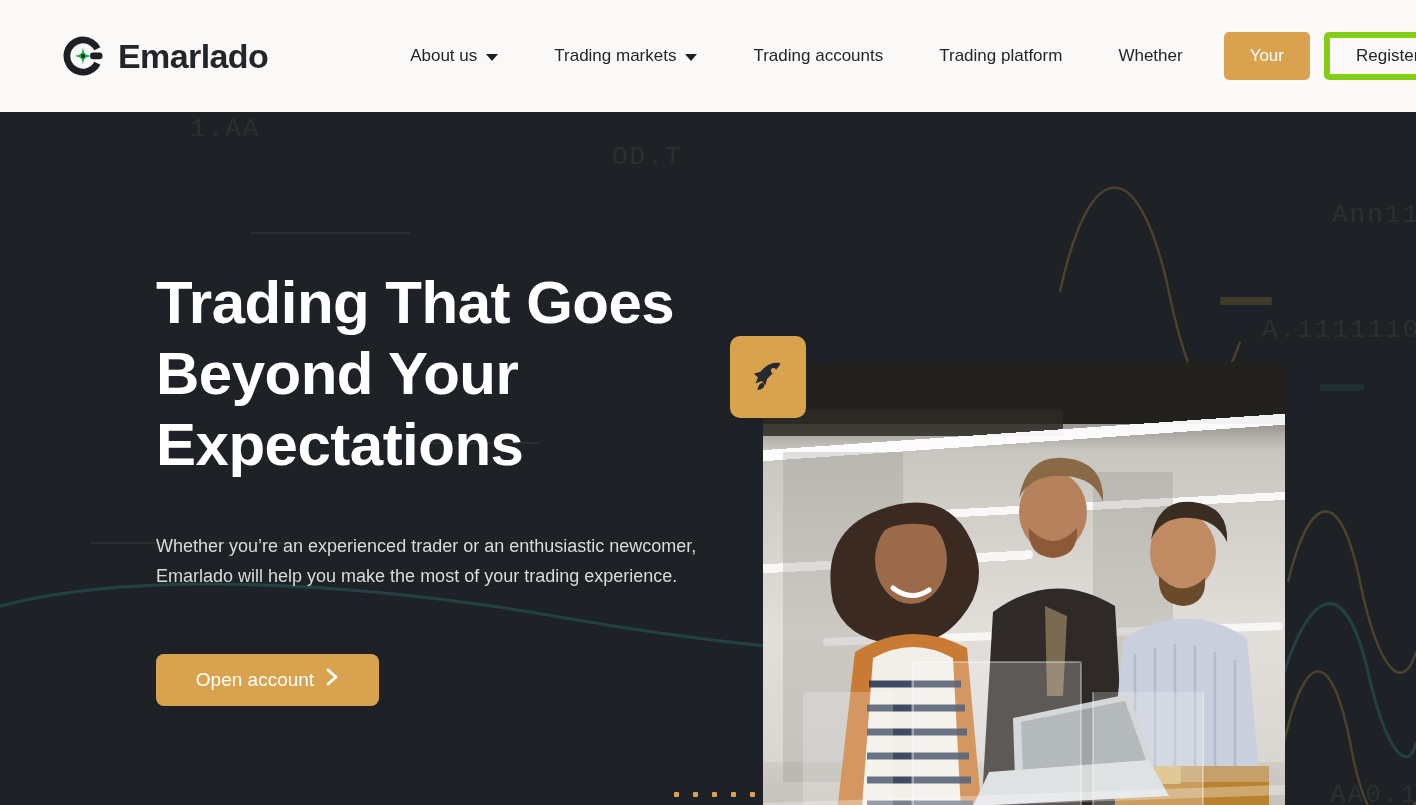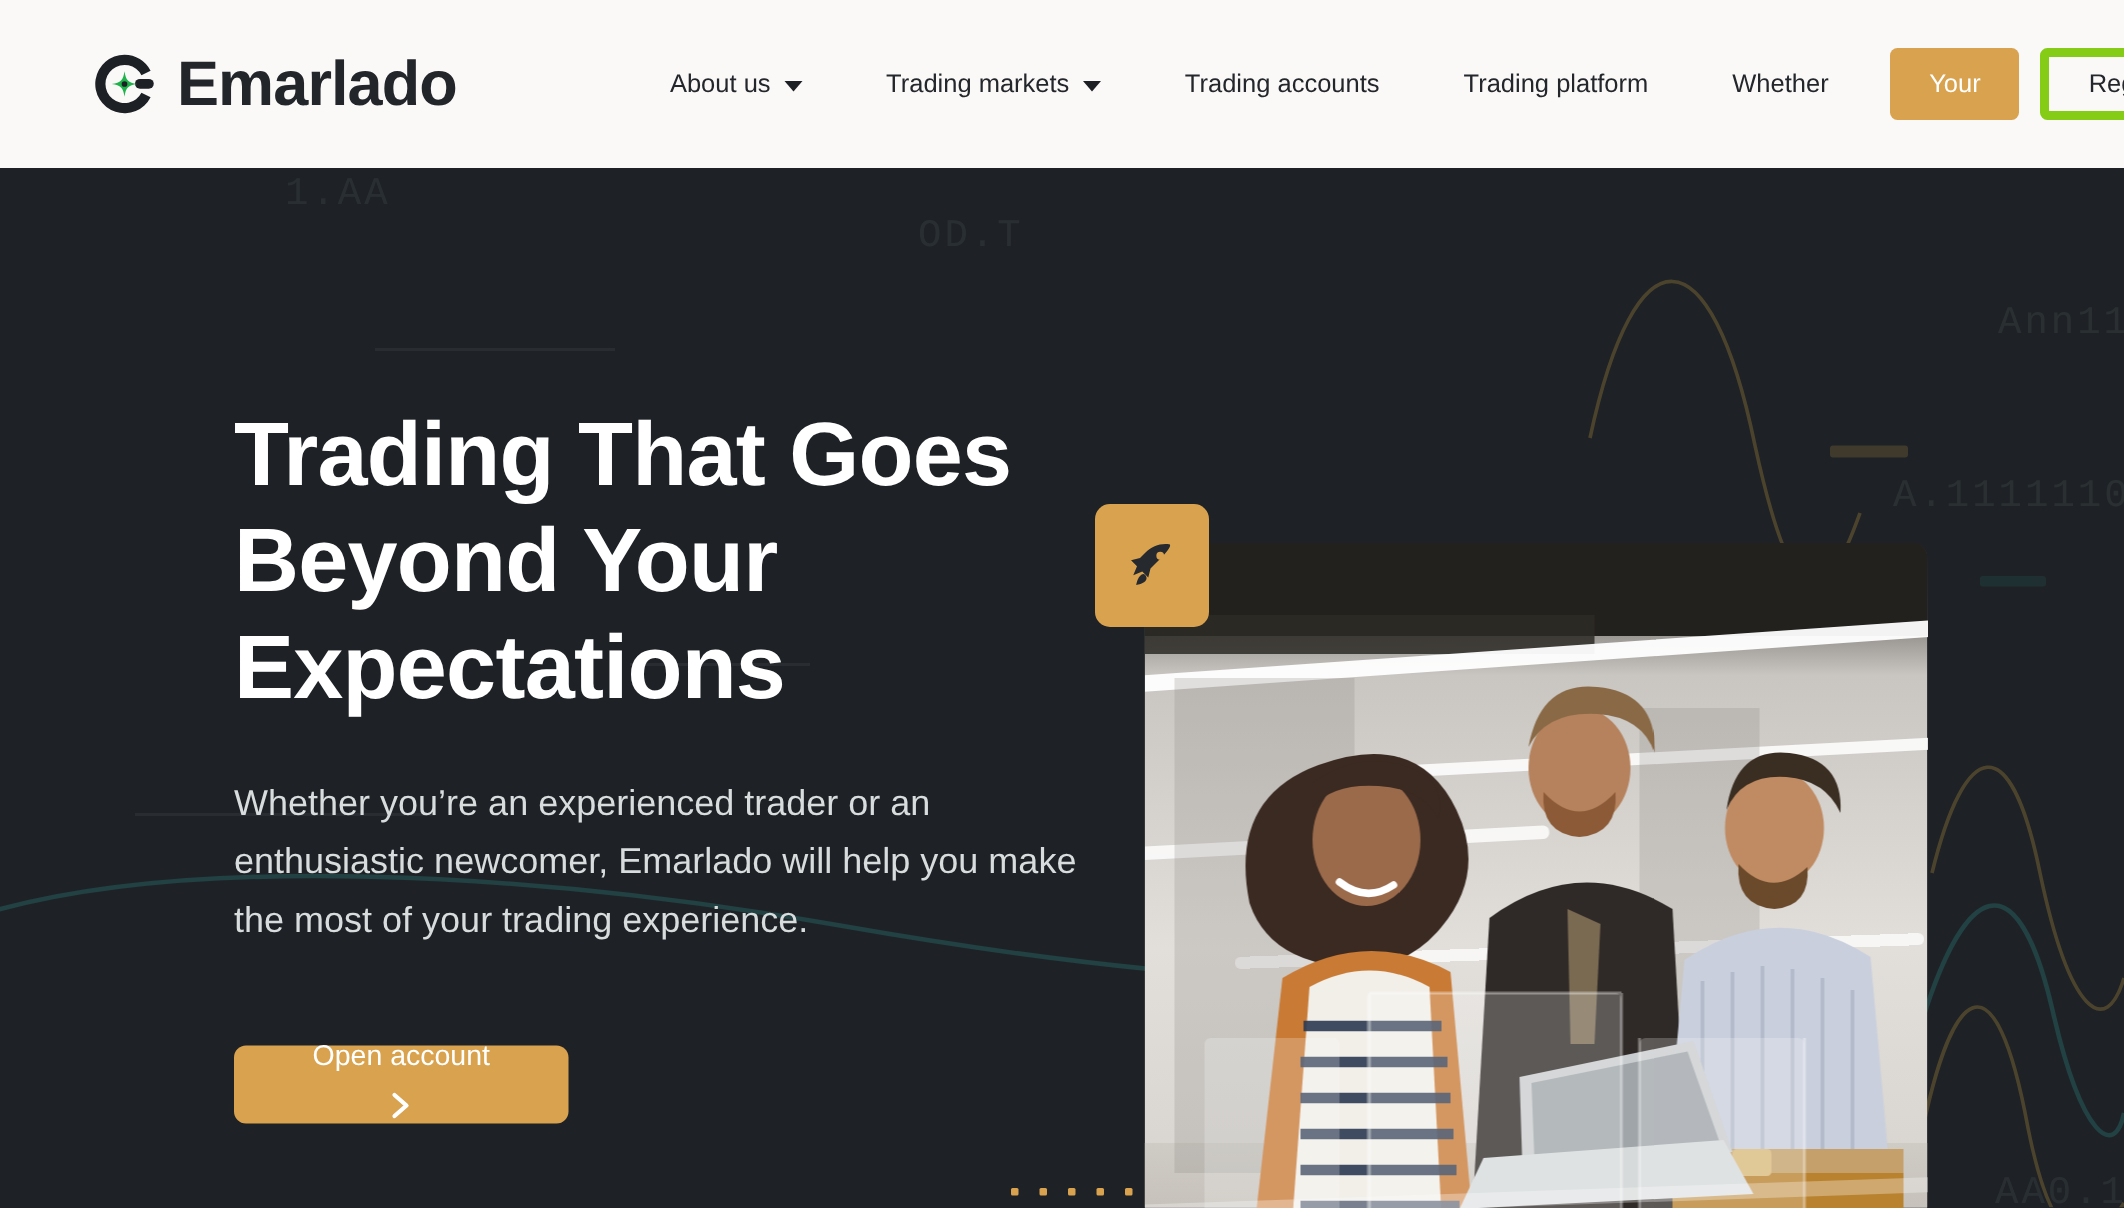--- a/index.html
+++ b/index.html
@@ -17,21 +17,21 @@
     background: #faf9f7;
     display: flex; align-items: center;
     z-index: 40;
   }
   .brand {
     display: flex; align-items: center; gap: 12px;
     margin-left: 60px;
   }
   .brand-mark { width: 46px; height: 46px; display: block; }
   .brand-name {
-    font-size: 42px; font-weight: bold; color: #22252a;
+    font-size: 34px; font-weight: bold; color: #22252a;
     letter-spacing: -0.6px; line-height: 1;
   }
 
   .nav {
     display: flex; align-items: center;
     margin-left: 122px; gap: 16px;
   }
   .nav-item {
     display: flex; align-items: center; gap: 9px;
     font-size: 17px; color: #23262b;
@@ -77,31 +77,31 @@
 
   .hero-copy {
     position: absolute; left: 156px; top: 156px;
     width: 580px;
   }
   .hero-title {
     font-size: 60px; font-weight: bold; color: #ffffff;
     line-height: 1.18; letter-spacing: -0.5px;
   }
   .hero-sub {
-    margin-top: 37px;
-    font-size: 24px; color: #d8dcdd; line-height: 1.62;
+    margin-top: 52px;
+    font-size: 18px; color: #d8dcdd; line-height: 1.62;
     width: 575px;
   }
   .btn-open {
     margin-top: 63px;
     background: #d9a24f; color: #ffffff;
     font-size: 19px; border-radius: 8px;
     height: 52px; width: 223px;
     display: flex; align-items: center; justify-content: center;
-    gap: 12px; cursor: pointer; border: none; flex-direction: column;
+    gap: 12px; cursor: pointer; border: none;
   }
   .chev { display: block; }
 
   
   .dots { position: absolute; left: 674px; top: 680px; z-index: 1; }
   .dot { position: absolute; width: 5px; height: 5px; border-radius: 1px; background: #d9a24f; }
 
   
   .photo {
     position: absolute; left: 763px; top: 250px;

